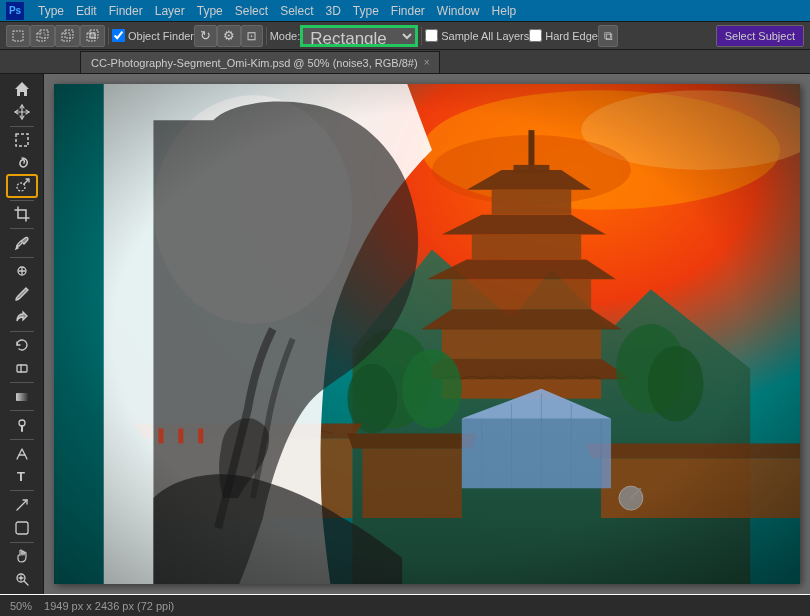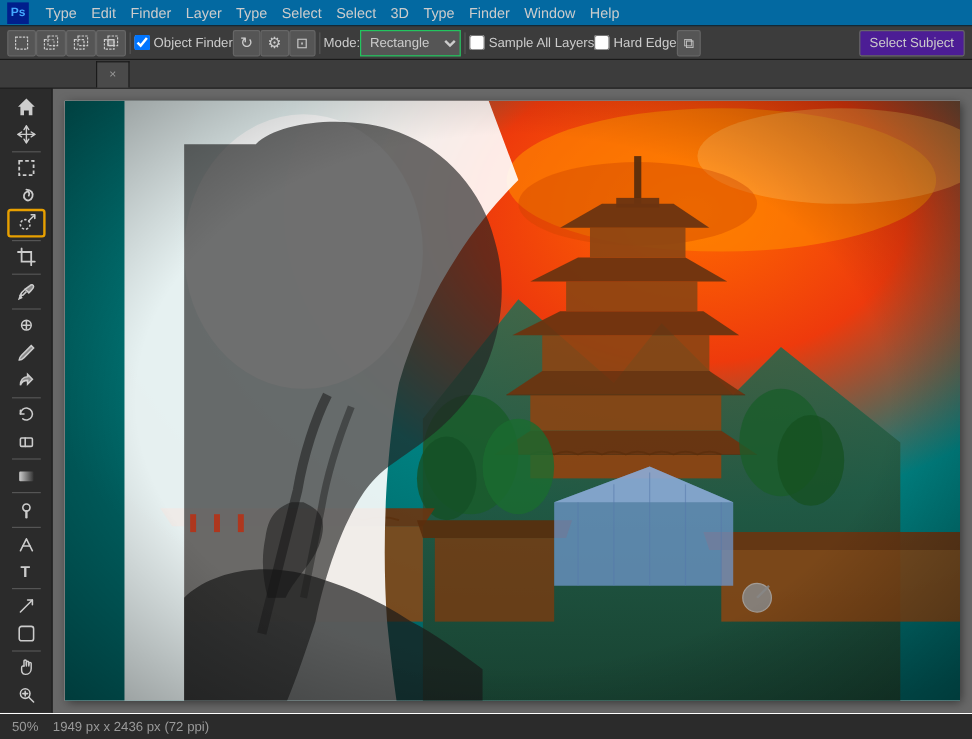--- a/index.html
+++ b/index.html
@@ -59,23 +59,23 @@
       margin: 0 3px;
     }
     .options-label {
       font-size: 11px;
       color: #ccc;
       white-space: nowrap;
     }
     .options-select {
       height: 22px;
       background: #555;
-      border: 1px solid #22c55e;
-      color: #ccc;
-      font-size: 11px;
+      border: 3px solid #22c55e;
+      color: #ccc;
+      font-size: 17px;
       padding: 0 3px;
       cursor: pointer;
     }
     .options-checkbox-group {
       display: flex; align-items: center; gap: 3px;
     }
     .options-checkbox-group input { cursor: pointer; }
     .select-subject-btn {
       height: 22px;
       padding: 0 8px;
@@ -266,20 +266,21 @@
     <label for="hardedge" class="options-label">Hard Edge</label>
   </div>
 
   <button class="options-btn" title="Refine" style="font-size:12px;">⧉</button>
 
   <button class="select-subject-btn">Select Subject</button>
 </div>
 
 <div id="tab-bar">
   <div class="tab">
+    <span>CC-Photography-Segment_Omi-Kim.psd @ 50% (noise3, RGB/8#)</span>
     <span class="tab-close">×</span>
   </div>
 </div>
 
 <div id="main">
 
   <div id="toolbar">
 
     <div class="tool-btn" title="Home">
       <svg width="18" height="18" viewBox="0 0 18 18" fill="#ccc">

